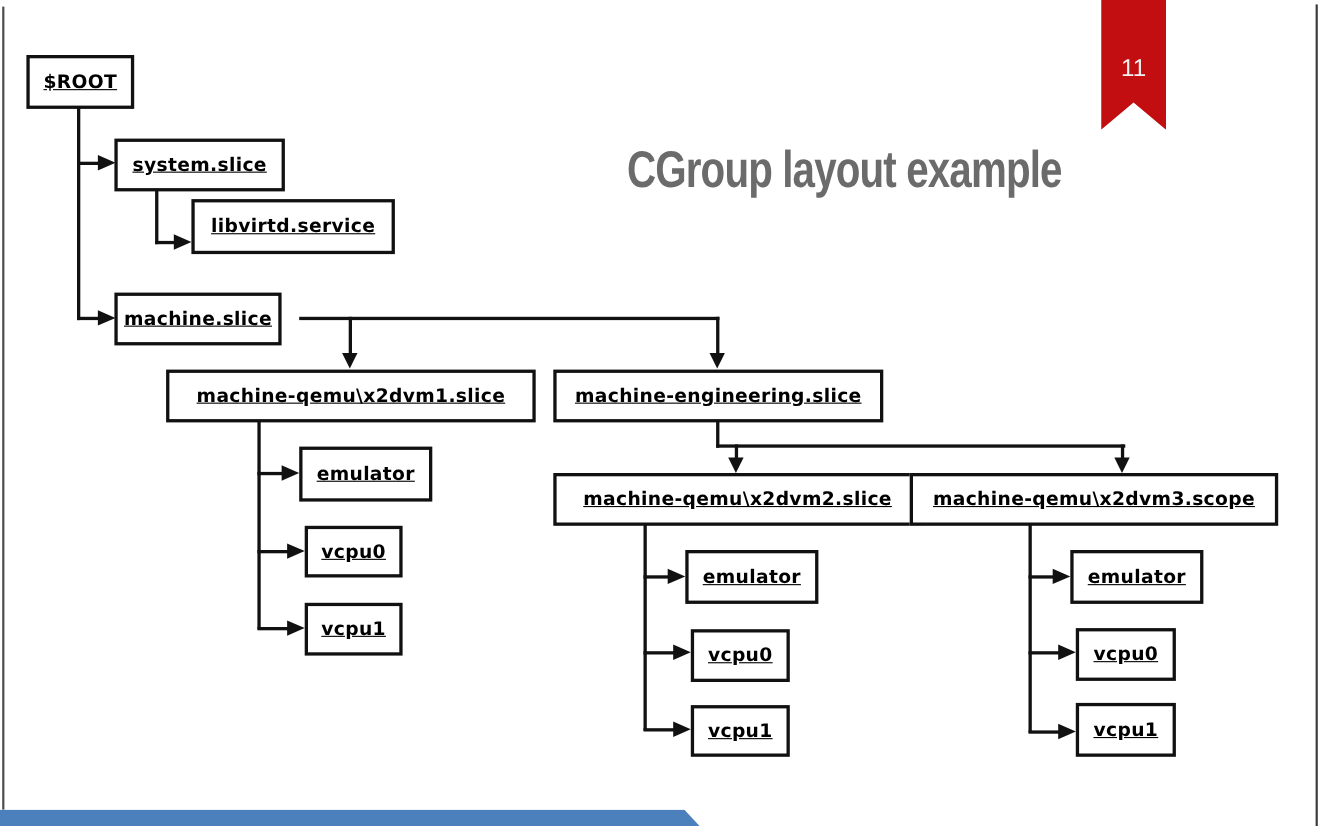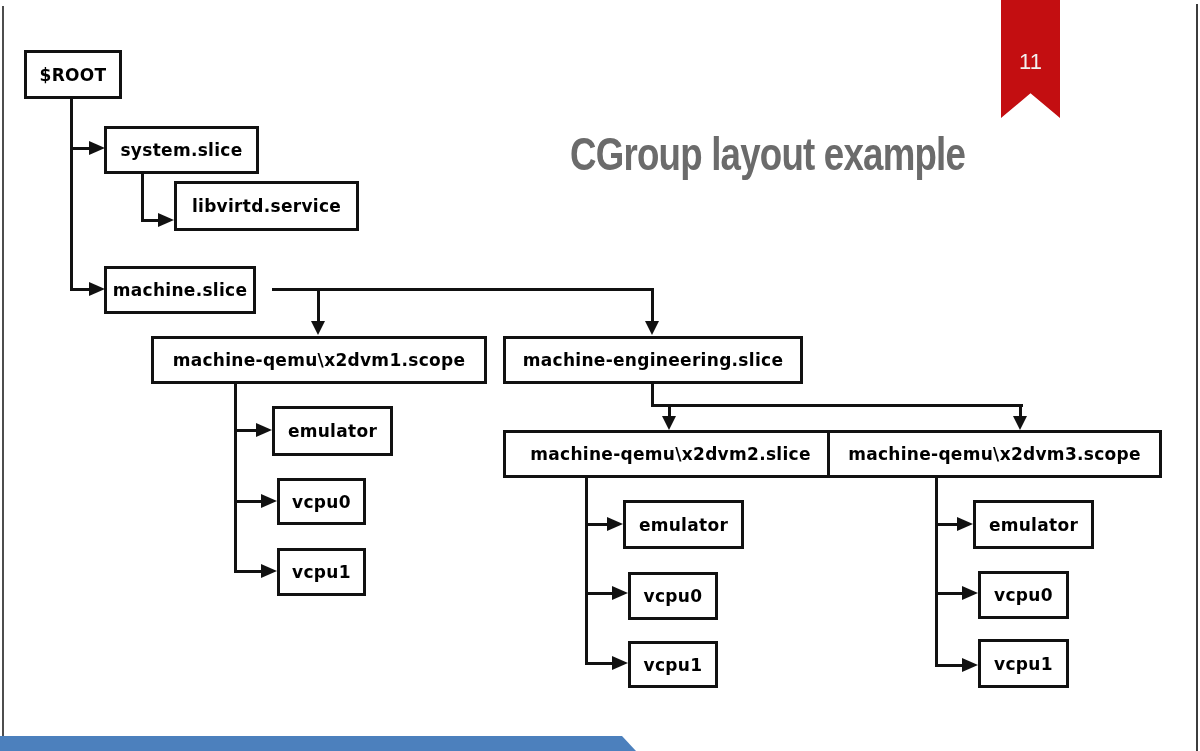--- a/index.html
+++ b/index.html
@@ -20,21 +20,21 @@
   
   .title { position:absolute; left:570px; top:126px; font-size:47px; font-weight:bold;
            color:#6b6b6b; white-space:nowrap; letter-spacing:-1px;
            transform:scaleX(0.78); transform-origin:left top;
            font-family:"Liberation Sans", sans-serif; }
 
   
   .node { position:absolute; background:#fff; border:3px solid #111;
           display:flex; align-items:center; justify-content:center;
           font-size:17px; font-weight:bold; color:#000; letter-spacing:0.3px;
-          white-space:nowrap; }
+          white-space:nowrap;text-decoration:underline; }
 
   
   .h { position:absolute; height:3px; background:#111; }
   .v { position:absolute; width:3px;  background:#111; }
   .ar { position:absolute; width:0; height:0;
         border-top:7px solid transparent; border-bottom:7px solid transparent;
         border-left:16px solid #111; }
   .ad { position:absolute; width:0; height:0;
         border-left:7px solid transparent; border-right:7px solid transparent;
         border-top:14px solid #111; }
@@ -56,21 +56,21 @@
   </div>
 
   <div class="title">CGroup layout example</div>
 
   <div>
 
     <div class="node" style="left:24px;top:50px;width:98px;height:49px">$ROOT</div>
     <div class="node" style="left:104px;top:126px;width:155px;height:48px">system.slice</div>
     <div class="node" style="left:174px;top:181px;width:185px;height:50px">libvirtd.service</div>
     <div class="node" style="left:104px;top:266px;width:152px;height:48px">machine.slice</div>
-    <div class="node" style="left:151px;top:336px;width:336px;height:48px">machine-qemu\x2dvm1.scope</div>
+    <div class="node" style="left:151px;top:336px;width:336px;height:48px">machine-qemu\x2dvm1.slice</div>
     <div class="node" style="left:503px;top:336px;width:300px;height:48px">machine-engineering.slice</div>
     <div class="node" style="left:503px;top:430px;width:335px;height:48px">machine-qemu\x2dvm2.slice</div>
     <div class="node" style="left:827px;top:430px;width:335px;height:48px">machine-qemu\x2dvm3.scope</div>
 
     <div class="node" style="left:272px;top:406px;width:121px;height:50px">emulator</div>
     <div class="node" style="left:277px;top:478px;width:89px;height:47px">vcpu0</div>
     <div class="node" style="left:277px;top:548px;width:89px;height:48px">vcpu1</div>
 
     <div class="node" style="left:623px;top:500px;width:121px;height:49px">emulator</div>
     <div class="node" style="left:628px;top:572px;width:90px;height:48px">vcpu0</div>

